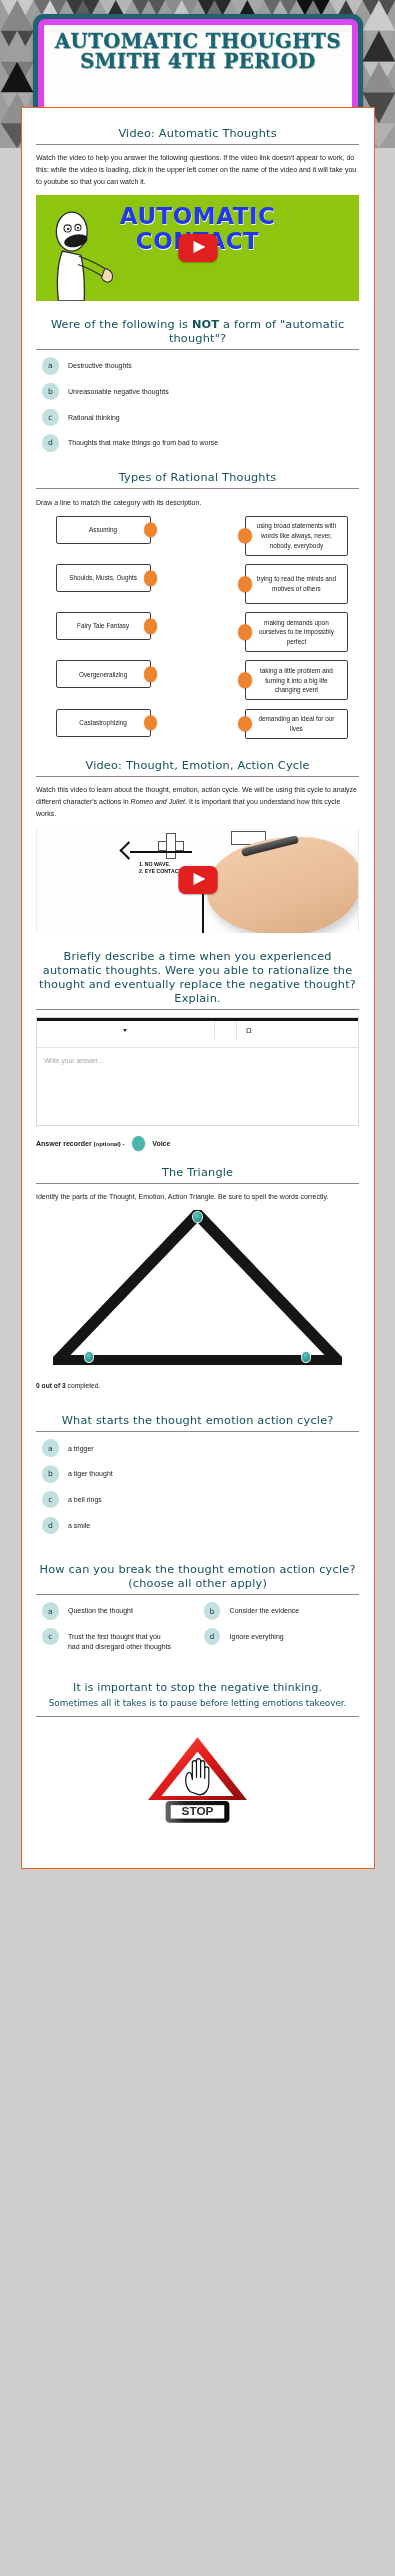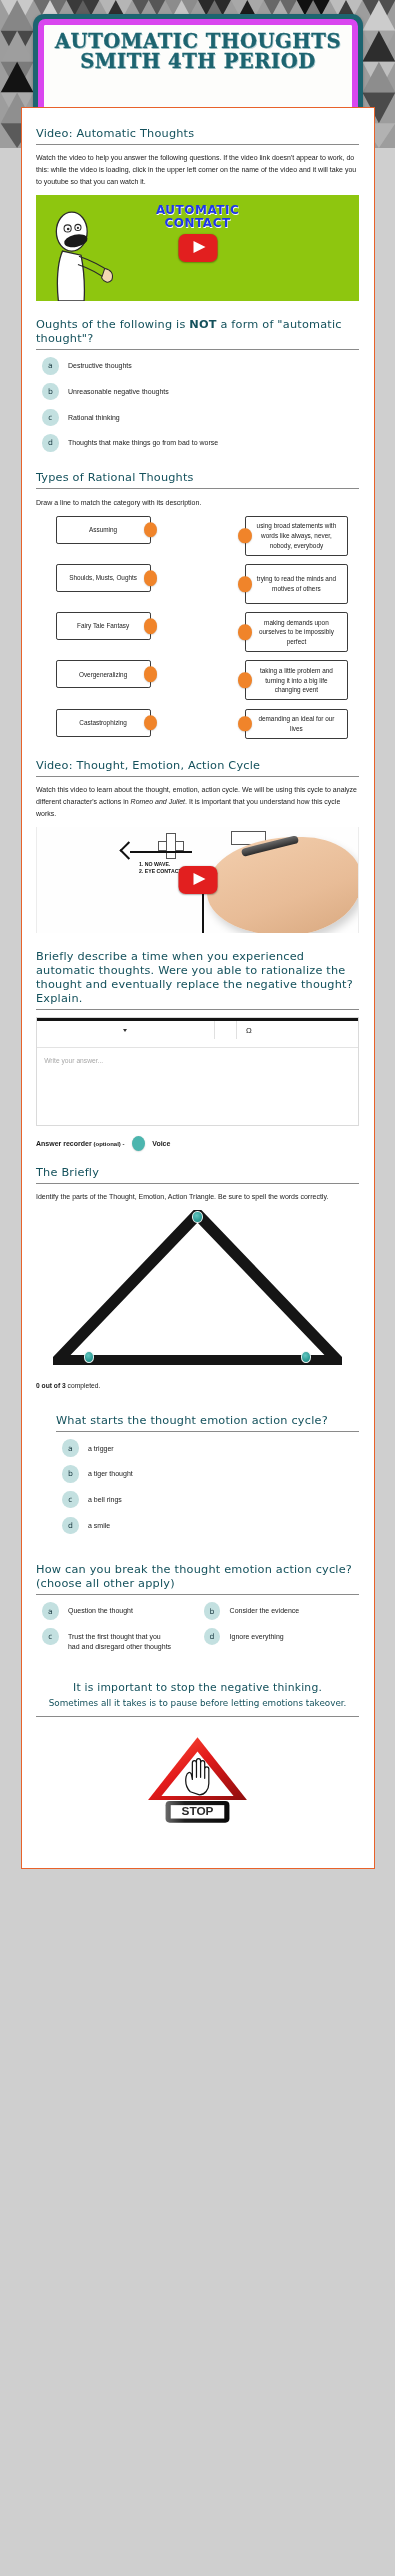--- a/index.html
+++ b/index.html
@@ -72,20 +72,21 @@
   .block { padding-bottom:11.3px; }
 
   h2.hand {
     font-family:"DejaVu Sans", sans-serif;
     font-weight:normal;
     color:#14515c;
     font-size:11.3px;
     line-height:1.25;
     margin:0 0 3.1px 0;
     letter-spacing:0.2px;
+    text-align:center;
   }
   .rule { border-bottom:0.5px solid #8a8a8a; margin:0 0 7.2px 0; height:0.5px; }
 
   p.body {
     font-size:7px;
     line-height:1.72;
     color:#1a1a1a;
     margin:0 0 7.2px 0;
   }
   p.body em { font-style:italic; }
@@ -100,21 +101,21 @@
     background:#fff;
     display:block;
   }
   .video.green { background:#8ec60f; }
   .video.white { background:#fefefe; border-left:0.5px solid #ececec; border-right:0.5px solid #ececec; }
   .video .vtitle {
     position:absolute; top:9.3px; left:0; right:0;
     text-align:center;
     font-family:"DejaVu Sans", sans-serif;
     font-weight:bold;
-    font-size:12px;
+    font-size:23px;
     color:#2038e8;
     letter-spacing:0.5px;
     text-shadow:0.5px 0.5px 0 #fff;
     line-height:1.05;
     pointer-events:none;
   }
   .playbtn {
     position:absolute;
     left:50%; top:50%;
     transform:translate(-50%,-50%);
@@ -388,21 +389,21 @@
             <path d="M62 88 C85 96 108 108 125 120" fill="none" stroke="#2a2a2a" stroke-width="2.5"></path>
             <path d="M60 104 C84 112 104 124 120 136" fill="none" stroke="#2a2a2a" stroke-width="2.5"></path>
             <path d="M112 112 C124 114 130 122 126 134 C120 142 110 138 106 130 Z" fill="#f3d7b3" stroke="#2a2a2a" stroke-width="2"></path>
           </svg>
           <div class="playbtn"></div>
         </div>
       </div>
 
       <div class="block">
         <h2 class="hand">
-          <span>Oughts of the following is </span><b>NOT</b><span> a form of "automatic thought"?</span>
+          <span>Were of the following is </span><b>NOT</b><span> a form of "automatic thought"?</span>
         </h2>
         <div class="rule"></div>
         <ul class="mc-list">
           <li class="mc-item">
             <span class="mc-bubble">a</span>
             <span class="mc-text">Destructive thoughts</span>
           </li>
           <li class="mc-item">
             <span class="mc-bubble">b</span>
             <span class="mc-text">Unreasonable negative thoughts</span>
@@ -531,38 +532,38 @@
           <span class="recorder-label">
             <b>Answer recorder</b>
             <small>(optional) -</small>
           </span>
           <span class="rec-dot"></span>
           <span class="rec-voice">Voice</span>
         </div>
       </div>
 
       <div class="block">
-        <h2 class="hand">The Briefly</h2>
+        <h2 class="hand">The Triangle</h2>
         <div class="rule"></div>
         <p class="body">Identify the parts of the Thought, Emotion, Action Triangle. Be sure to spell the words correctly.</p>
 
         <div class="triangle-wrap">
           <svg class="tri-svg" width="289" height="155" viewBox="0 0 560 300">
             <polygon points="280,8 552,292 8,292" fill="none" stroke="#151515" stroke-width="22" stroke-linejoin="miter"></polygon>
           </svg>
           <span class="tri-node top"></span>
           <span class="tri-node bl"></span>
           <span class="tri-node br"></span>
         </div>
         <p class="completed">
           <b>0 out of 3</b><span> completed.</span>
         </p>
       </div>
 
-      <div class="block" style="padding-top:13.4px;margin-left:20px;">
+      <div class="block" style="padding-top:13.4px;">
         <h2 class="hand">What starts the thought emotion action cycle?</h2>
         <div class="rule"></div>
         <ul class="mc-list">
           <li class="mc-item">
             <span class="mc-bubble">a</span>
             <span class="mc-text">a trigger</span>
           </li>
           <li class="mc-item">
             <span class="mc-bubble">b</span>
             <span class="mc-text">a tiger thought</span>

